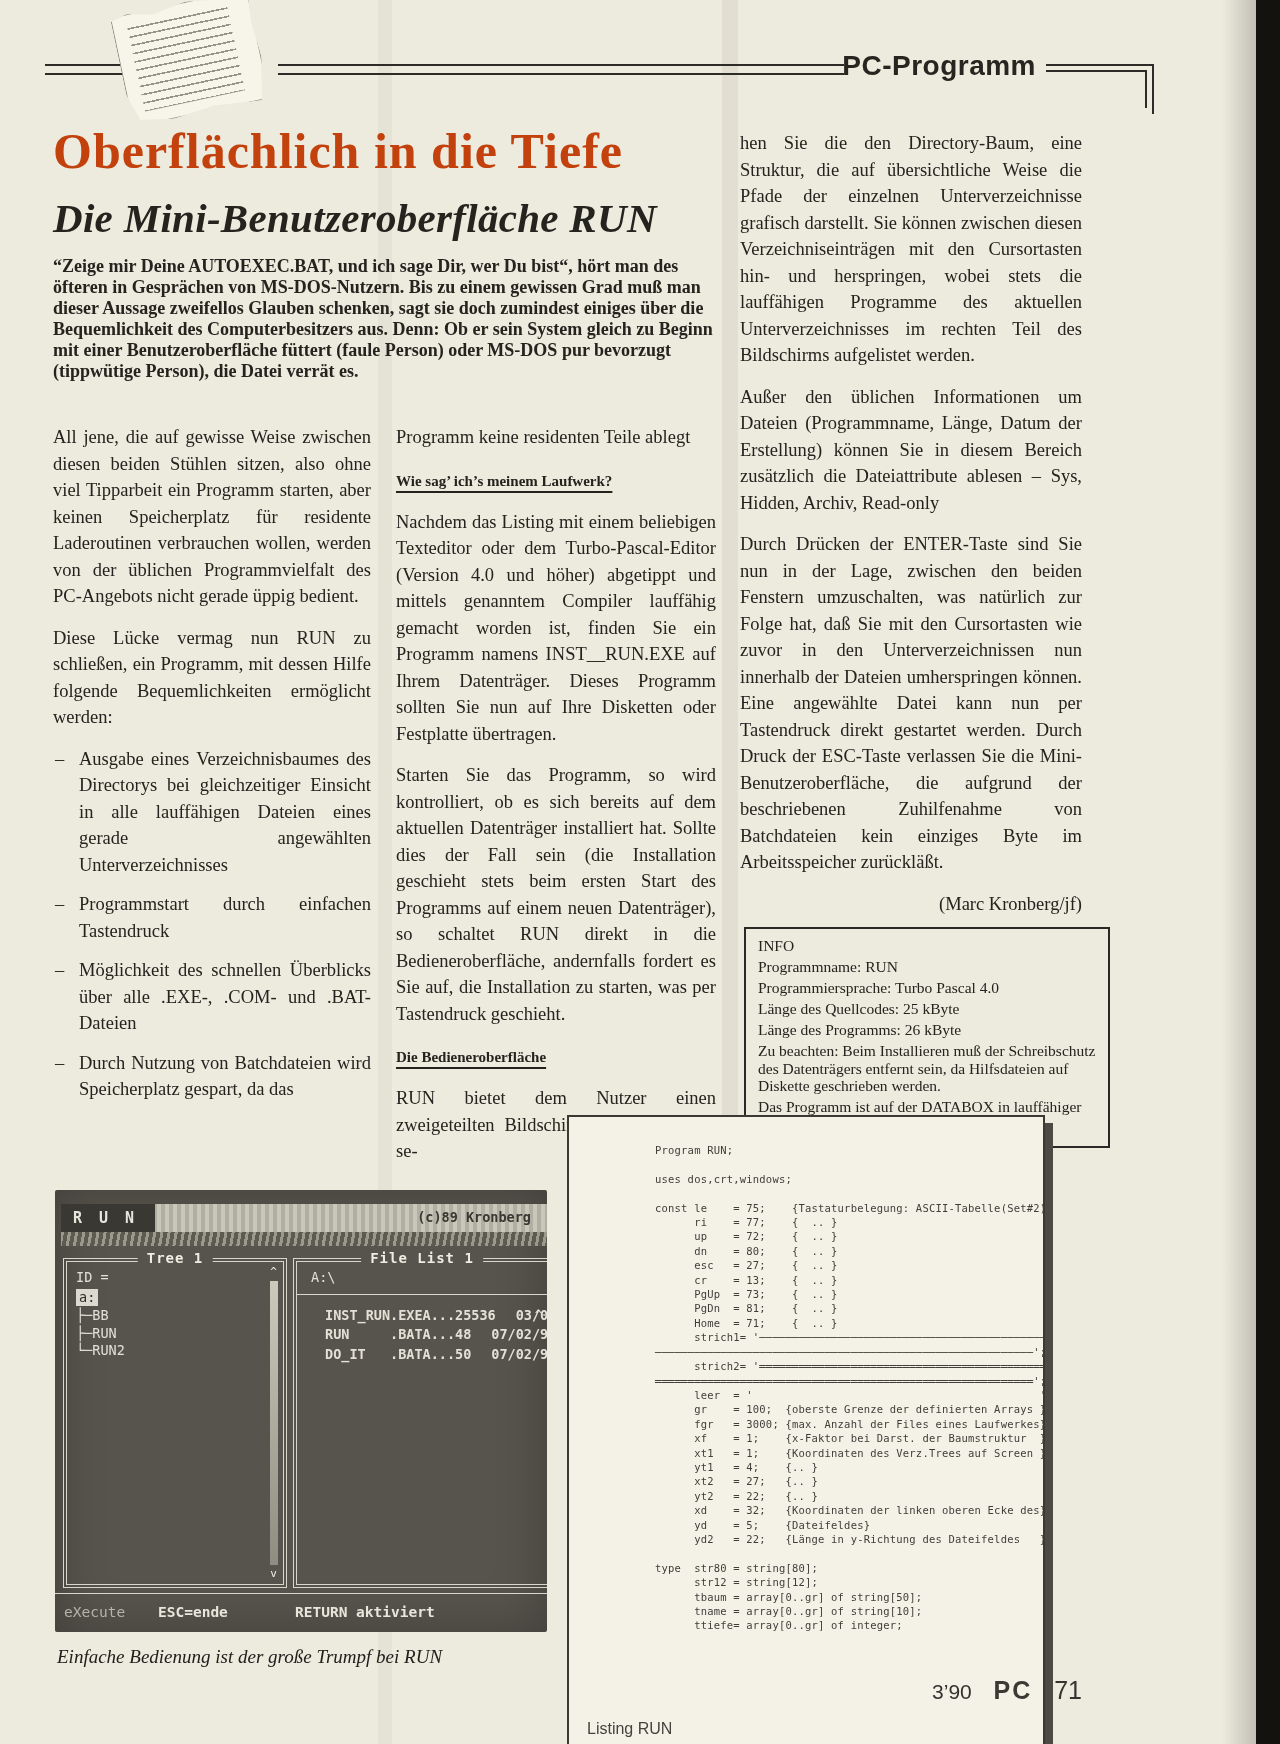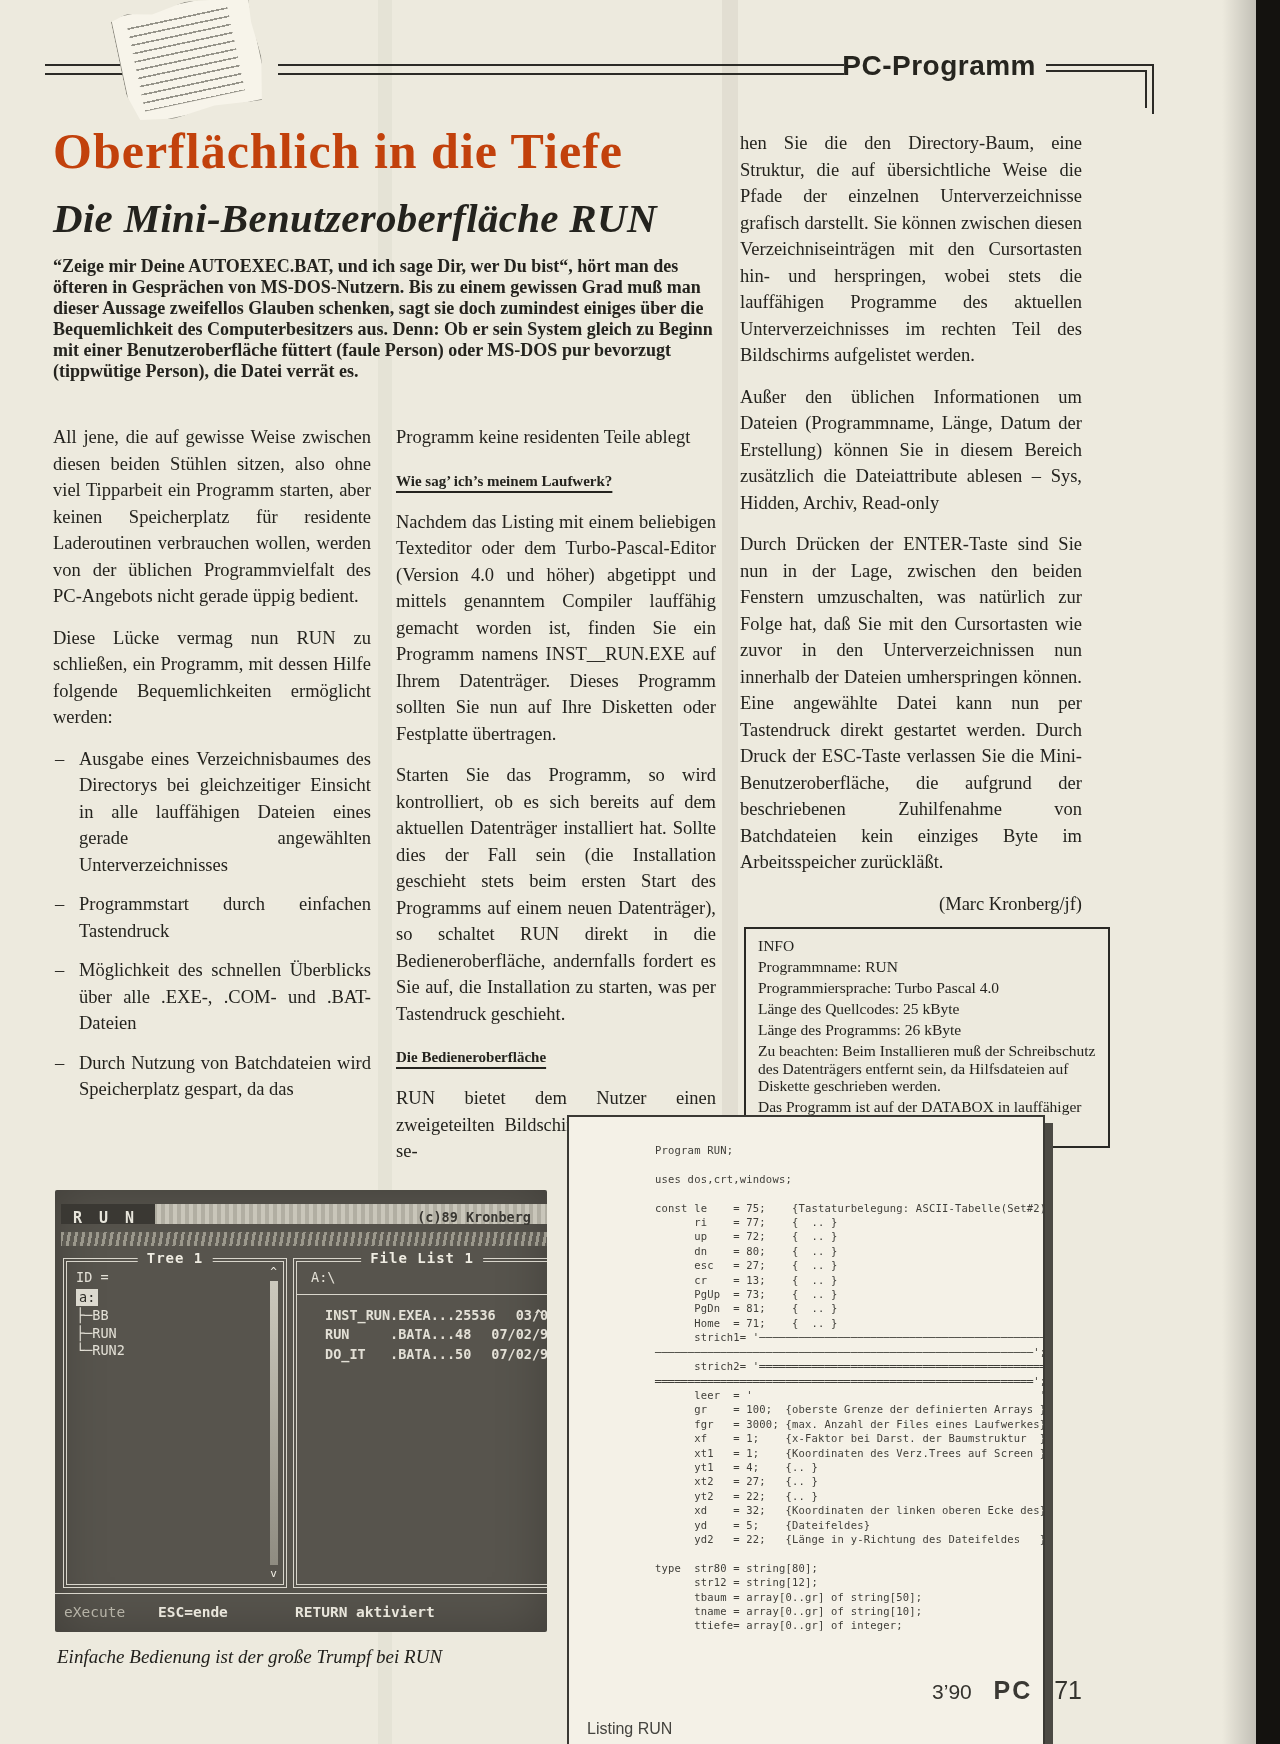--- a/index.html
+++ b/index.html
@@ -63,21 +63,21 @@
   .infobox{position:absolute;left:744px;top:894px;width:338px;
     border:2px solid #2a2925;padding:8px 12px 9px;font-size:15.5px;line-height:17.5px;
     text-align:left;color:#24231e;margin-top:33px;}
   .infobox p{margin:0 0 3.5px;}
 
   
   .shot{position:absolute;left:55px;top:1190px;width:492px;height:442px;
     background:#57544d;overflow:hidden;border-radius:2px;
     box-shadow:inset 0 0 50px rgba(0,0,0,0.25);
     font-family:"DejaVu Sans Mono",monospace;}
-  .titlebar{position:absolute;left:6px;right:0;top:14px;height:20px;
+  .titlebar{position:absolute;left:6px;right:0;top:14px;height:28px;
     background:repeating-linear-gradient(90deg,#c9c6ba 0 4px,#b1ae a2 4px 8px);
     background:repeating-linear-gradient(90deg,#c9c6ba 0 4px,#b1aea2 4px 8px);}
   .appbox{position:absolute;left:0;top:0;width:94px;height:100%;background:#3a3833;
     color:#e8e6dc;font-weight:bold;font-size:15px;line-height:28px;padding-left:12px;
     letter-spacing:4px;box-sizing:border-box;}
   .copyright{position:absolute;right:16px;top:5px;color:#3a3833;font-weight:bold;font-size:13.5px;}
   .hatchbar{position:absolute;left:6px;right:0;top:42px;height:14px;
     background:repeating-linear-gradient(100deg,#9b988c 0 3px,#5d5a52 3px 7px);}
 
   .win{position:absolute;border:4px double #d9d6cc;box-sizing:border-box;}

